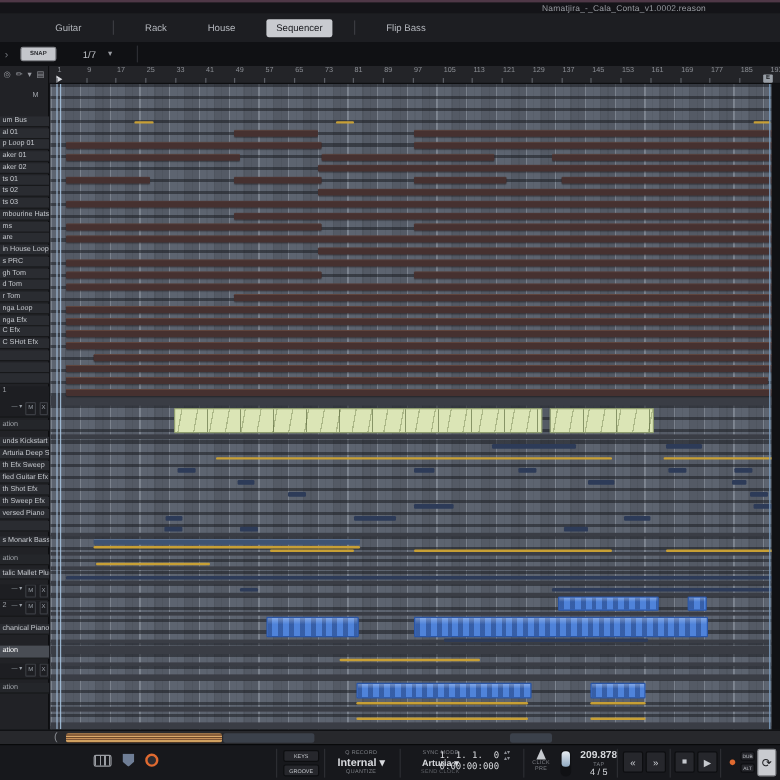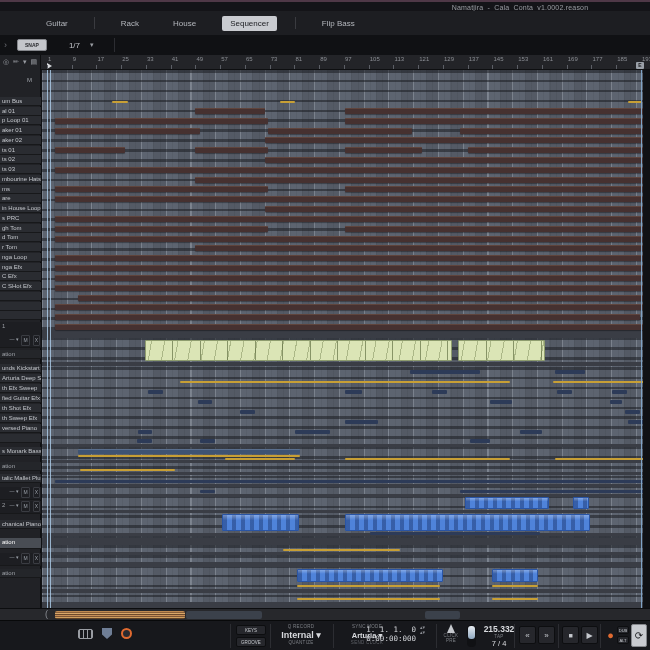--- a/index.html
+++ b/index.html
@@ -418,23 +418,23 @@
     <div class="tsep" style="left:436px"></div>
     <div id="clickgrp">
       <div id="metro"></div>
       <div class="tlabel">CLICK</div>
       <div class="tlabel">PRE</div>
     </div>
     <div id="fader">
         <div class="cap"></div>
       </div>
     <div id="tempogrp">
-      <div class="bpm">215.332</div>
+      <div class="bpm">209.878</div>
       <div class="tlabel">TAP</div>
-      <div class="sig">7 / 4</div>
+      <div class="sig">4 / 5</div>
     </div>
     <div class="tsep" style="left:514px"></div>
     <div class="transbtn tbtn" style="left:519px">«</div>
     <div class="transbtn tbtn" style="left:538px">»</div>
     <div class="tsep" style="left:558px"></div>
     <div class="transbtn tbtn" style="left:562px; font-size:7px">■</div>
     <div class="transbtn tbtn" style="left:581px; font-size:8px">▶</div>
     <div class="tsep" style="left:600px"></div>
     <div class="transbtn tbtn" id="recbtn" style="left:602px">●</div>
     <div id="dubalt">

